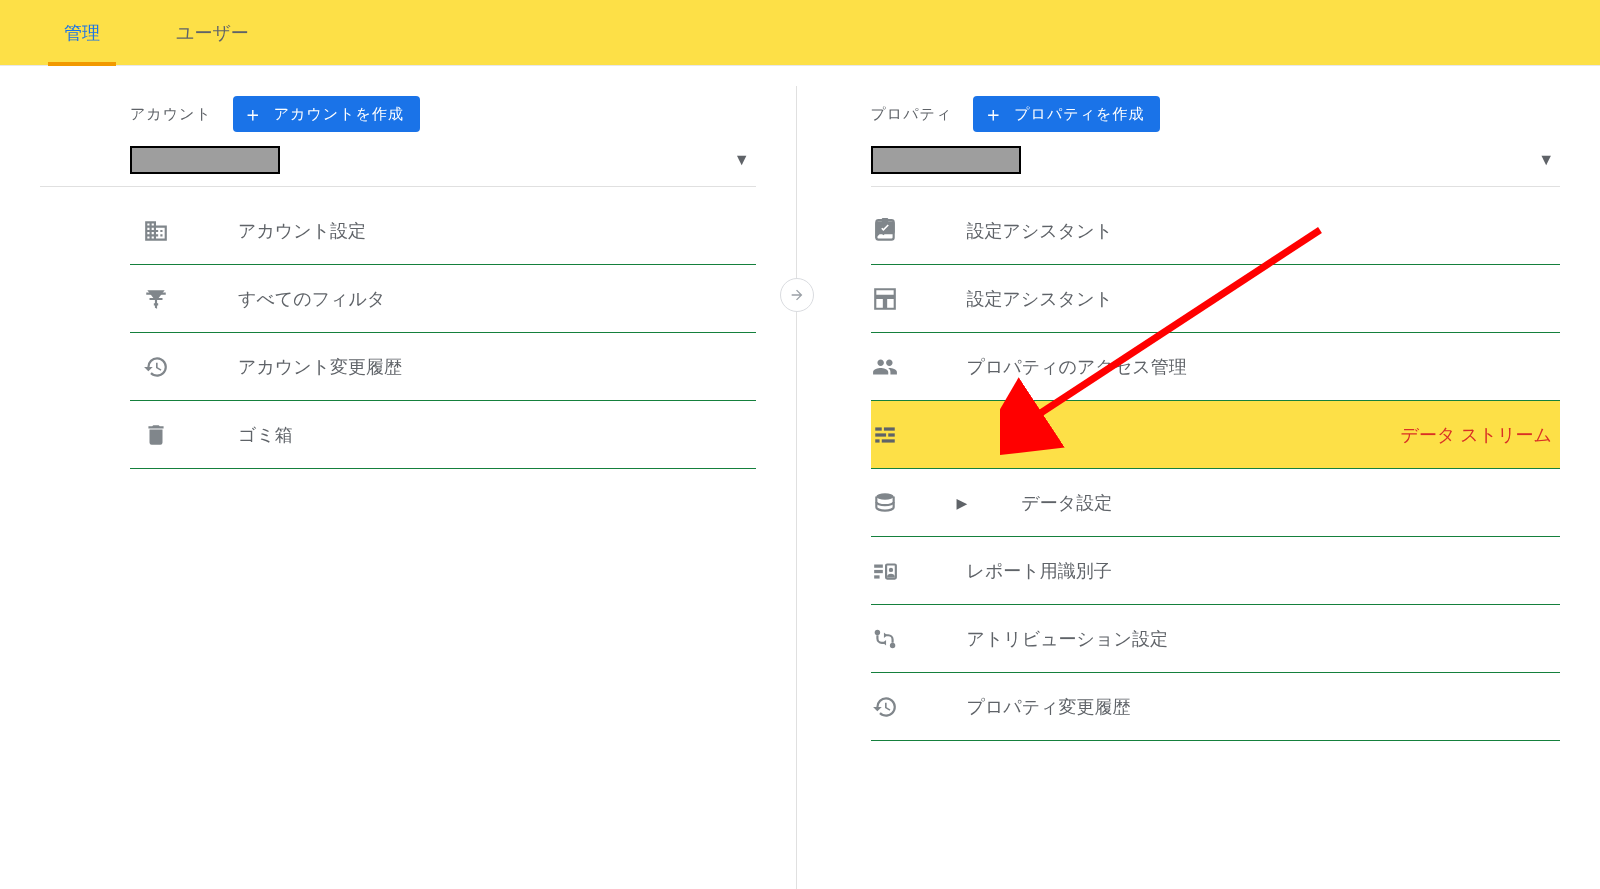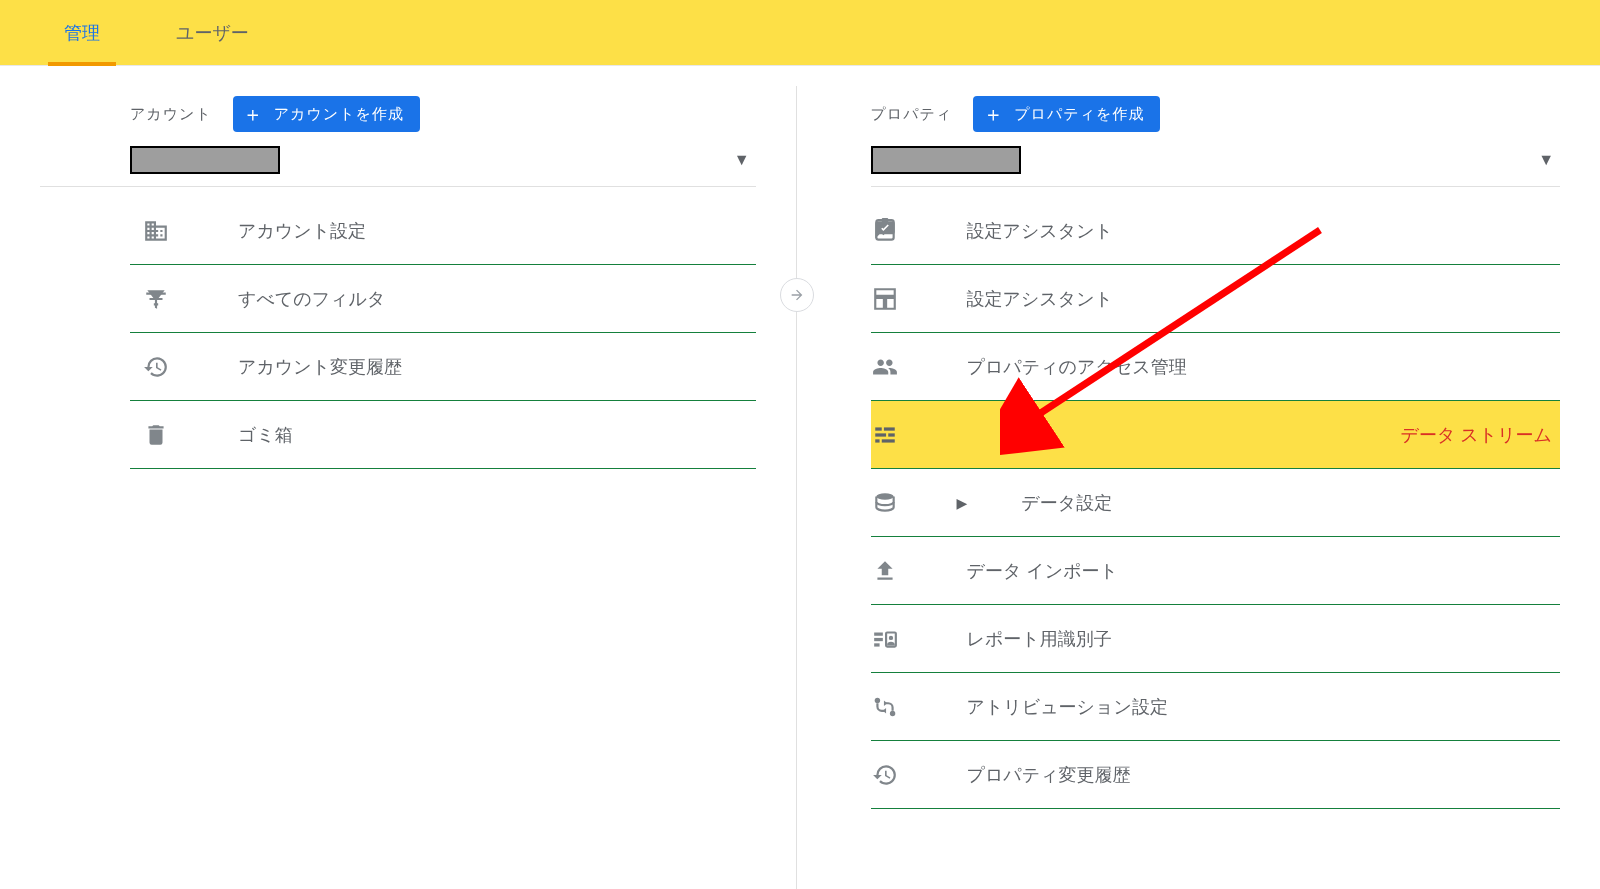--- a/index.html
+++ b/index.html
@@ -316,28 +316,20 @@
               <path d="M4 6v5c0 1.66 3.58 3 8 3s8-1.34 8-3V6" fill="none" stroke="#80868b" stroke-width="2"></path>
               <path d="M4 11v5c0 1.66 3.58 3 8 3s8-1.34 8-3v-5" fill="none" stroke="#80868b" stroke-width="2"></path>
             </svg>
         </span>
         <span class="expand-caret">▶</span>
         <span class="menu-label">データ設定</span>
       </div>
       <div class="menu-item">
         <span class="icon-slot">
           <svg viewBox="0 0 24 24">
-              <path d="M9 16h6v-6h4l-7-7-7 7h4v6zm-4 2h14v2H5v-2z"></path>
-            </svg>
-        </span>
-        <span class="menu-label">データ インポート</span>
-      </div>
-      <div class="menu-item">
-        <span class="icon-slot">
-          <svg viewBox="0 0 24 24">
               <rect x="2" y="6" width="8" height="3"></rect>
               <rect x="2" y="11" width="8" height="3"></rect>
               <rect x="2" y="16" width="5" height="3"></rect>
               <rect x="13" y="6" width="9" height="13" rx="1" fill="none" stroke="#80868b" stroke-width="2"></rect>
               <circle cx="17.5" cy="11" r="2"></circle>
               <path d="M14 17c0-1.5 1.5-2.5 3.5-2.5S21 15.5 21 17v1h-7v-1z"></path>
             </svg>
         </span>
         <span class="menu-label">レポート用識別子</span>
       </div>

